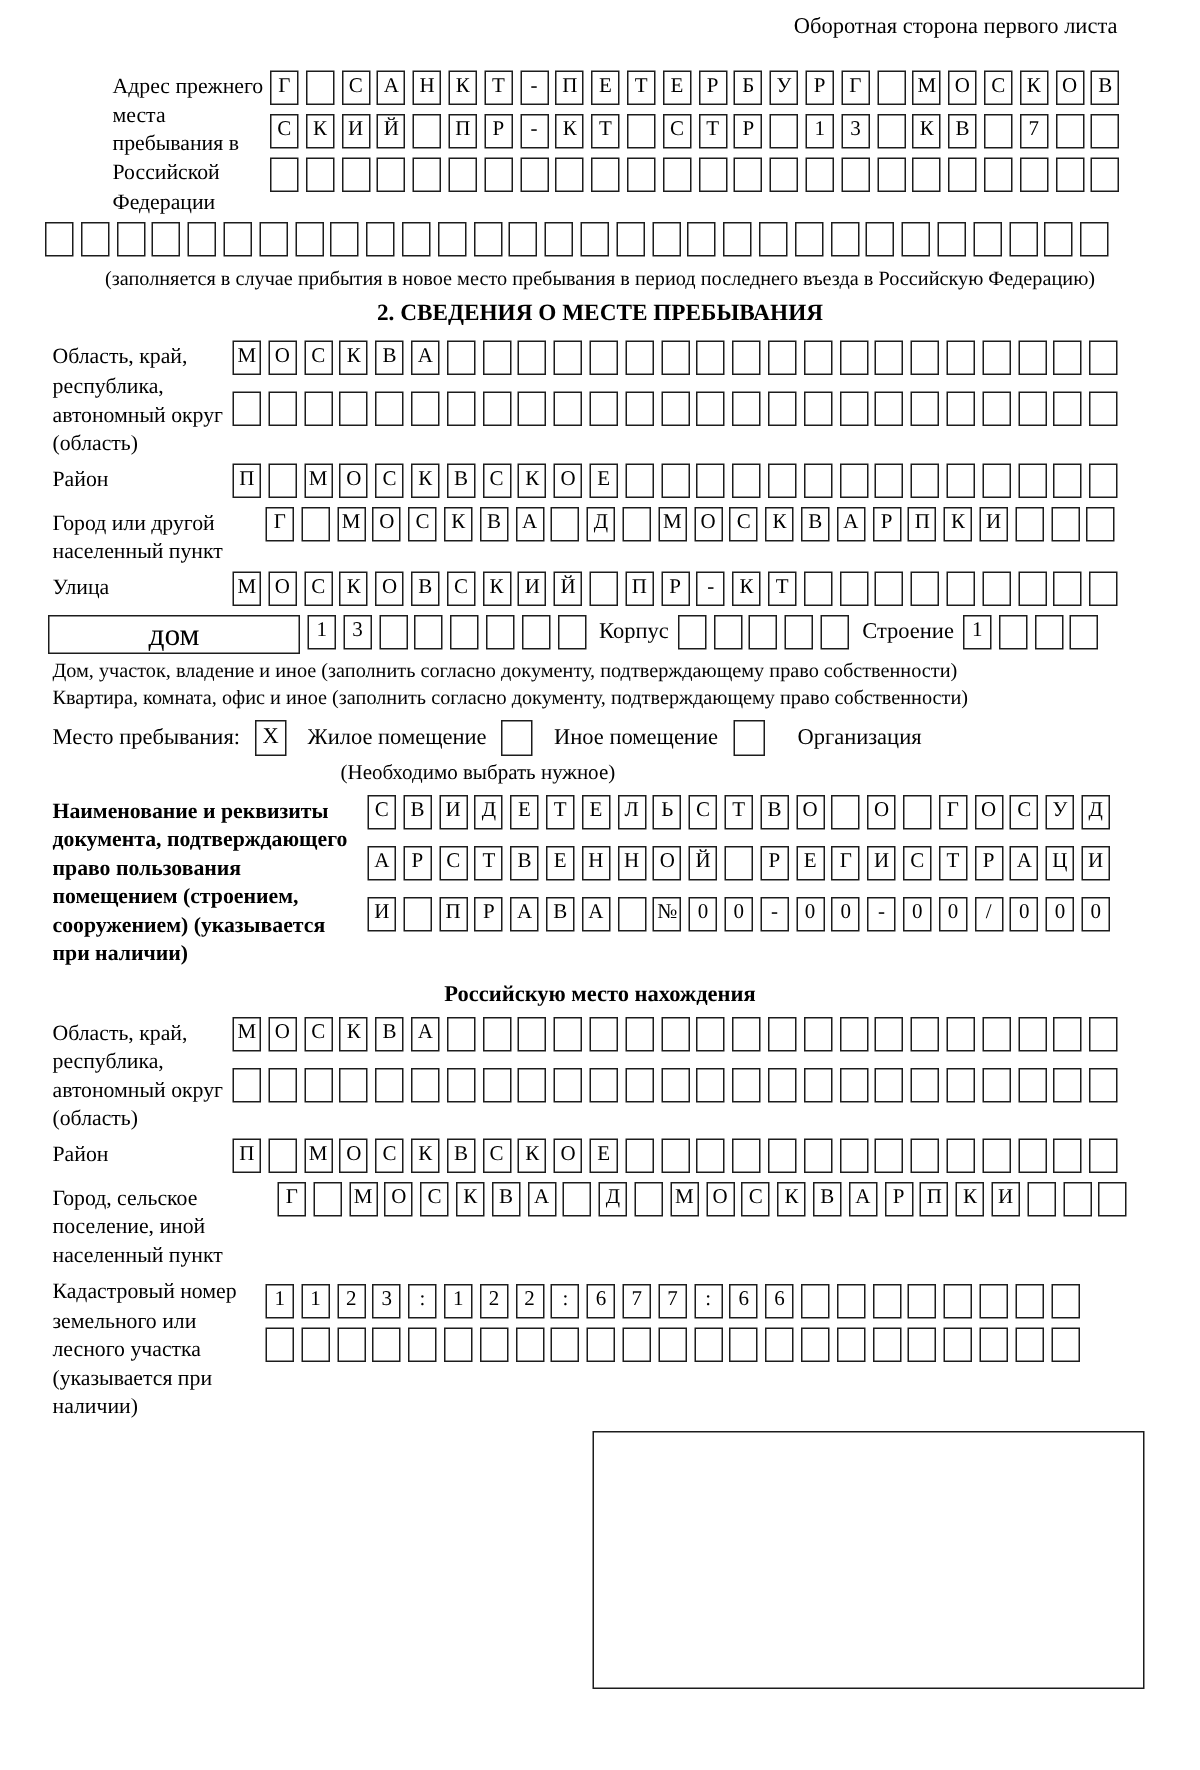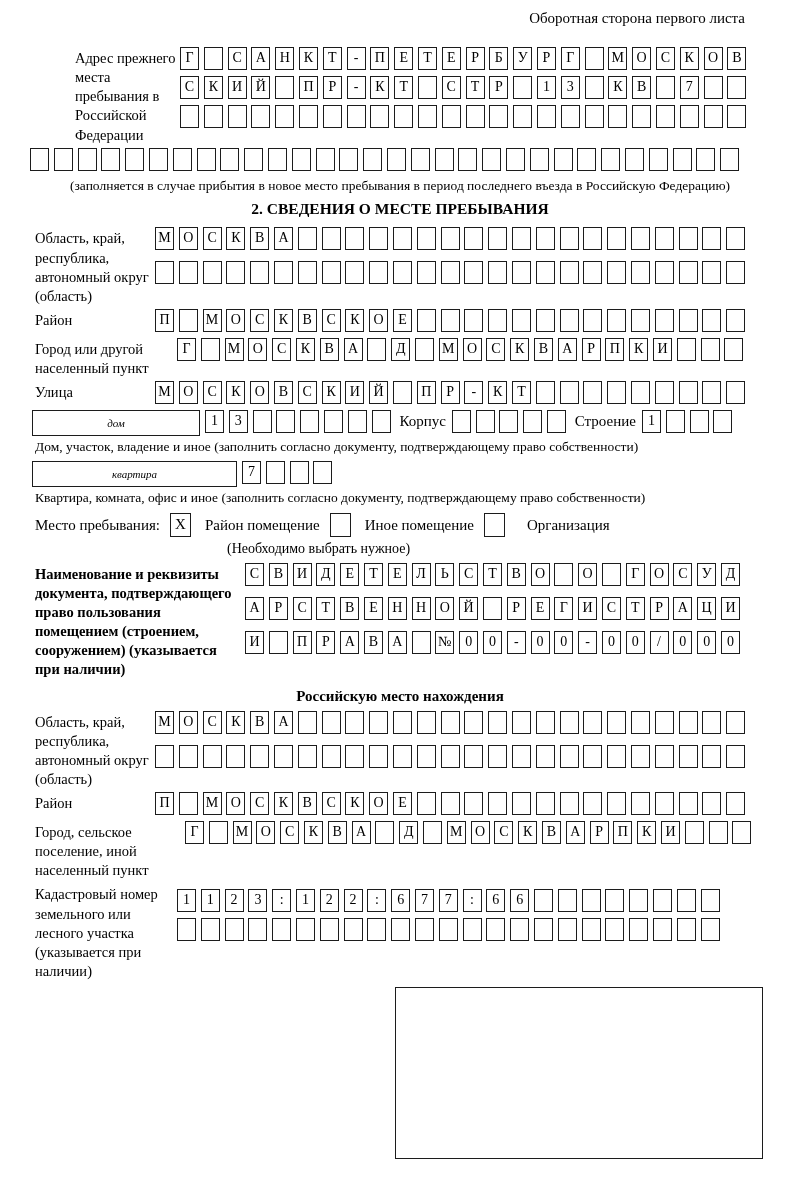--- a/index.html
+++ b/index.html
@@ -24,21 +24,21 @@
   .indent22{margin-left:22px;}
 
   .fullrow{margin:2px 0 3px -5px;}
   .cap{font-size:13.5px;line-height:1.32;}
   .cap.center{text-align:center;margin-bottom:4px;}
   .sec-title{font-weight:bold;font-size:15.5px;text-align:center;margin:6px 0 9px 0;}
   .fact-title{font-weight:bold;font-size:15px;text-align:center;margin:8px 0 6px 0;}
   .fact-cap{font-size:13.5px;text-align:center;line-height:1.5;margin-bottom:4px;}
 
   .wide-box{box-sizing:border-box;border:1.6px solid #1c1c1c;height:26px;display:inline-flex;
-            align-items:center;justify-content:center;font-size:11px;vertical-align:top;font-style:italic;}
+            align-items:center;justify-content:center;font-size:21px;vertical-align:top;}
   .compo{display:flex;align-items:flex-start;margin:2px 0 2px -3px;}
   .inl-label{font-size:15px;padding:3px 6px 0 4px;}
 
   .mesto-row{display:flex;align-items:center;font-size:15px;margin:6px 0 2px 0;}
   .mesto-row .ck{margin:0 14px 0 10px;}
   .mesto-note{font-size:14px;margin:0 0 6px 192px;}
 
   .mark-box{box-sizing:border-box;border:1.6px solid #1c1c1c;width:368px;height:172px;margin:6px 0 4px 360px;}
 </style>
 </head>
@@ -87,30 +87,26 @@
   <div class="compo">
     <div class="wide-box" style="width:168px">дом</div>
     <div class="boxrow" style="margin-left:5px"><span class="cb">1</span><span class="cb">3</span><span class="cb"></span><span class="cb"></span><span class="cb"></span><span class="cb"></span><span class="cb"></span><span class="cb"></span></div>
     <span class="inl-label">Корпус</span>
     <div class="boxrow"><span class="cb"></span><span class="cb"></span><span class="cb"></span><span class="cb"></span><span class="cb"></span></div>
     <span class="inl-label">Строение</span>
     <div class="boxrow"><span class="cb">1</span><span class="cb"></span><span class="cb"></span><span class="cb"></span></div>
   </div>
   <div class="cap">Дом, участок, владение и иное (заполнить согласно документу, подтверждающему право собственности)</div>
 
-  <div class="compo" style="margin-top:5px">
-    <div class="wide-box" style="width:205px">квартира</div>
-    <div class="boxrow" style="margin-left:5px"><span class="cb">7</span><span class="cb"></span><span class="cb"></span><span class="cb"></span></div>
-  </div>
   <div class="cap">Квартира, комната, офис и иное (заполнить согласно документу, подтверждающему право собственности)</div>
 
   <div class="mesto-row">
     <span>Место пребывания:</span>
     <span class="boxrow ck"><span class="cb">X</span></span>
-    <span>Район помещение</span>
+    <span>Жилое помещение</span>
     <span class="boxrow ck"><span class="cb"></span></span>
     <span>Иное помещение</span>
     <span class="boxrow ck" style="margin-right:22px"><span class="cb"></span></span>
     <span>Организация</span>
   </div>
   <div class="mesto-note">(Необходимо выбрать нужное)</div>
 
   <div class="frow">
     <div class="flabel w210">Наименование и реквизиты документа, подтверждающего право пользования помещением (строением, сооружением) (указывается при наличии)</div>
     <div class="rows sp">

